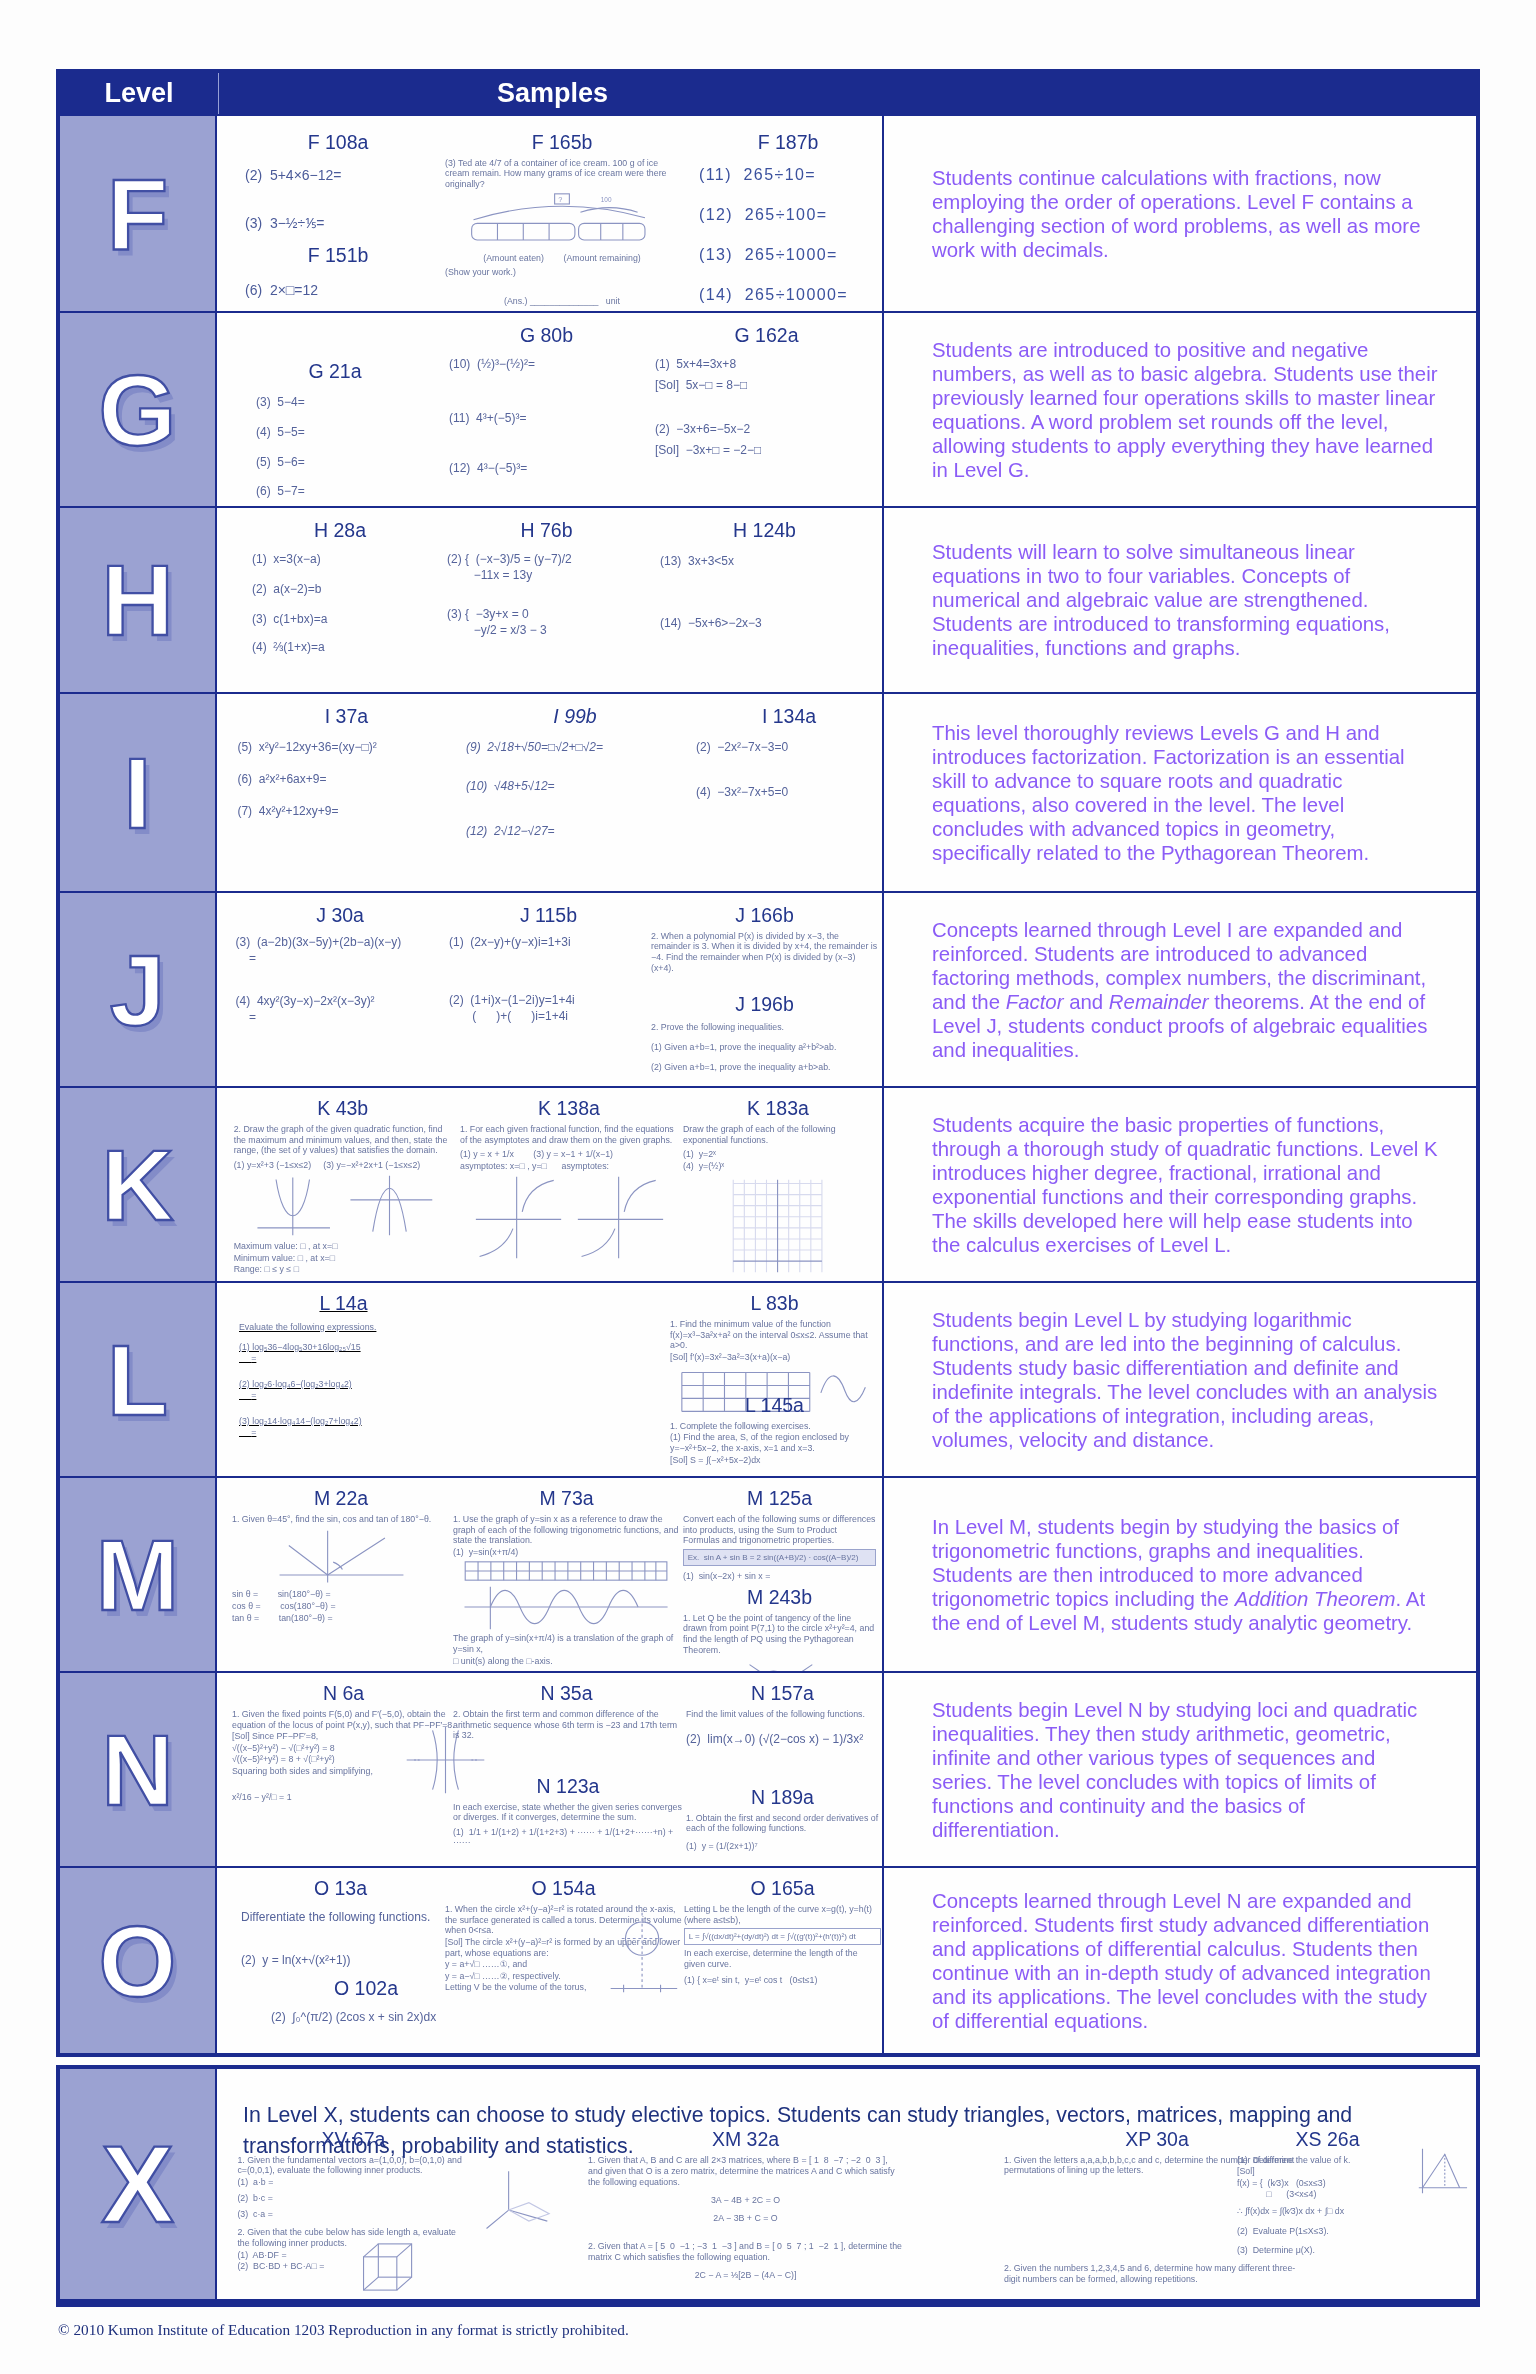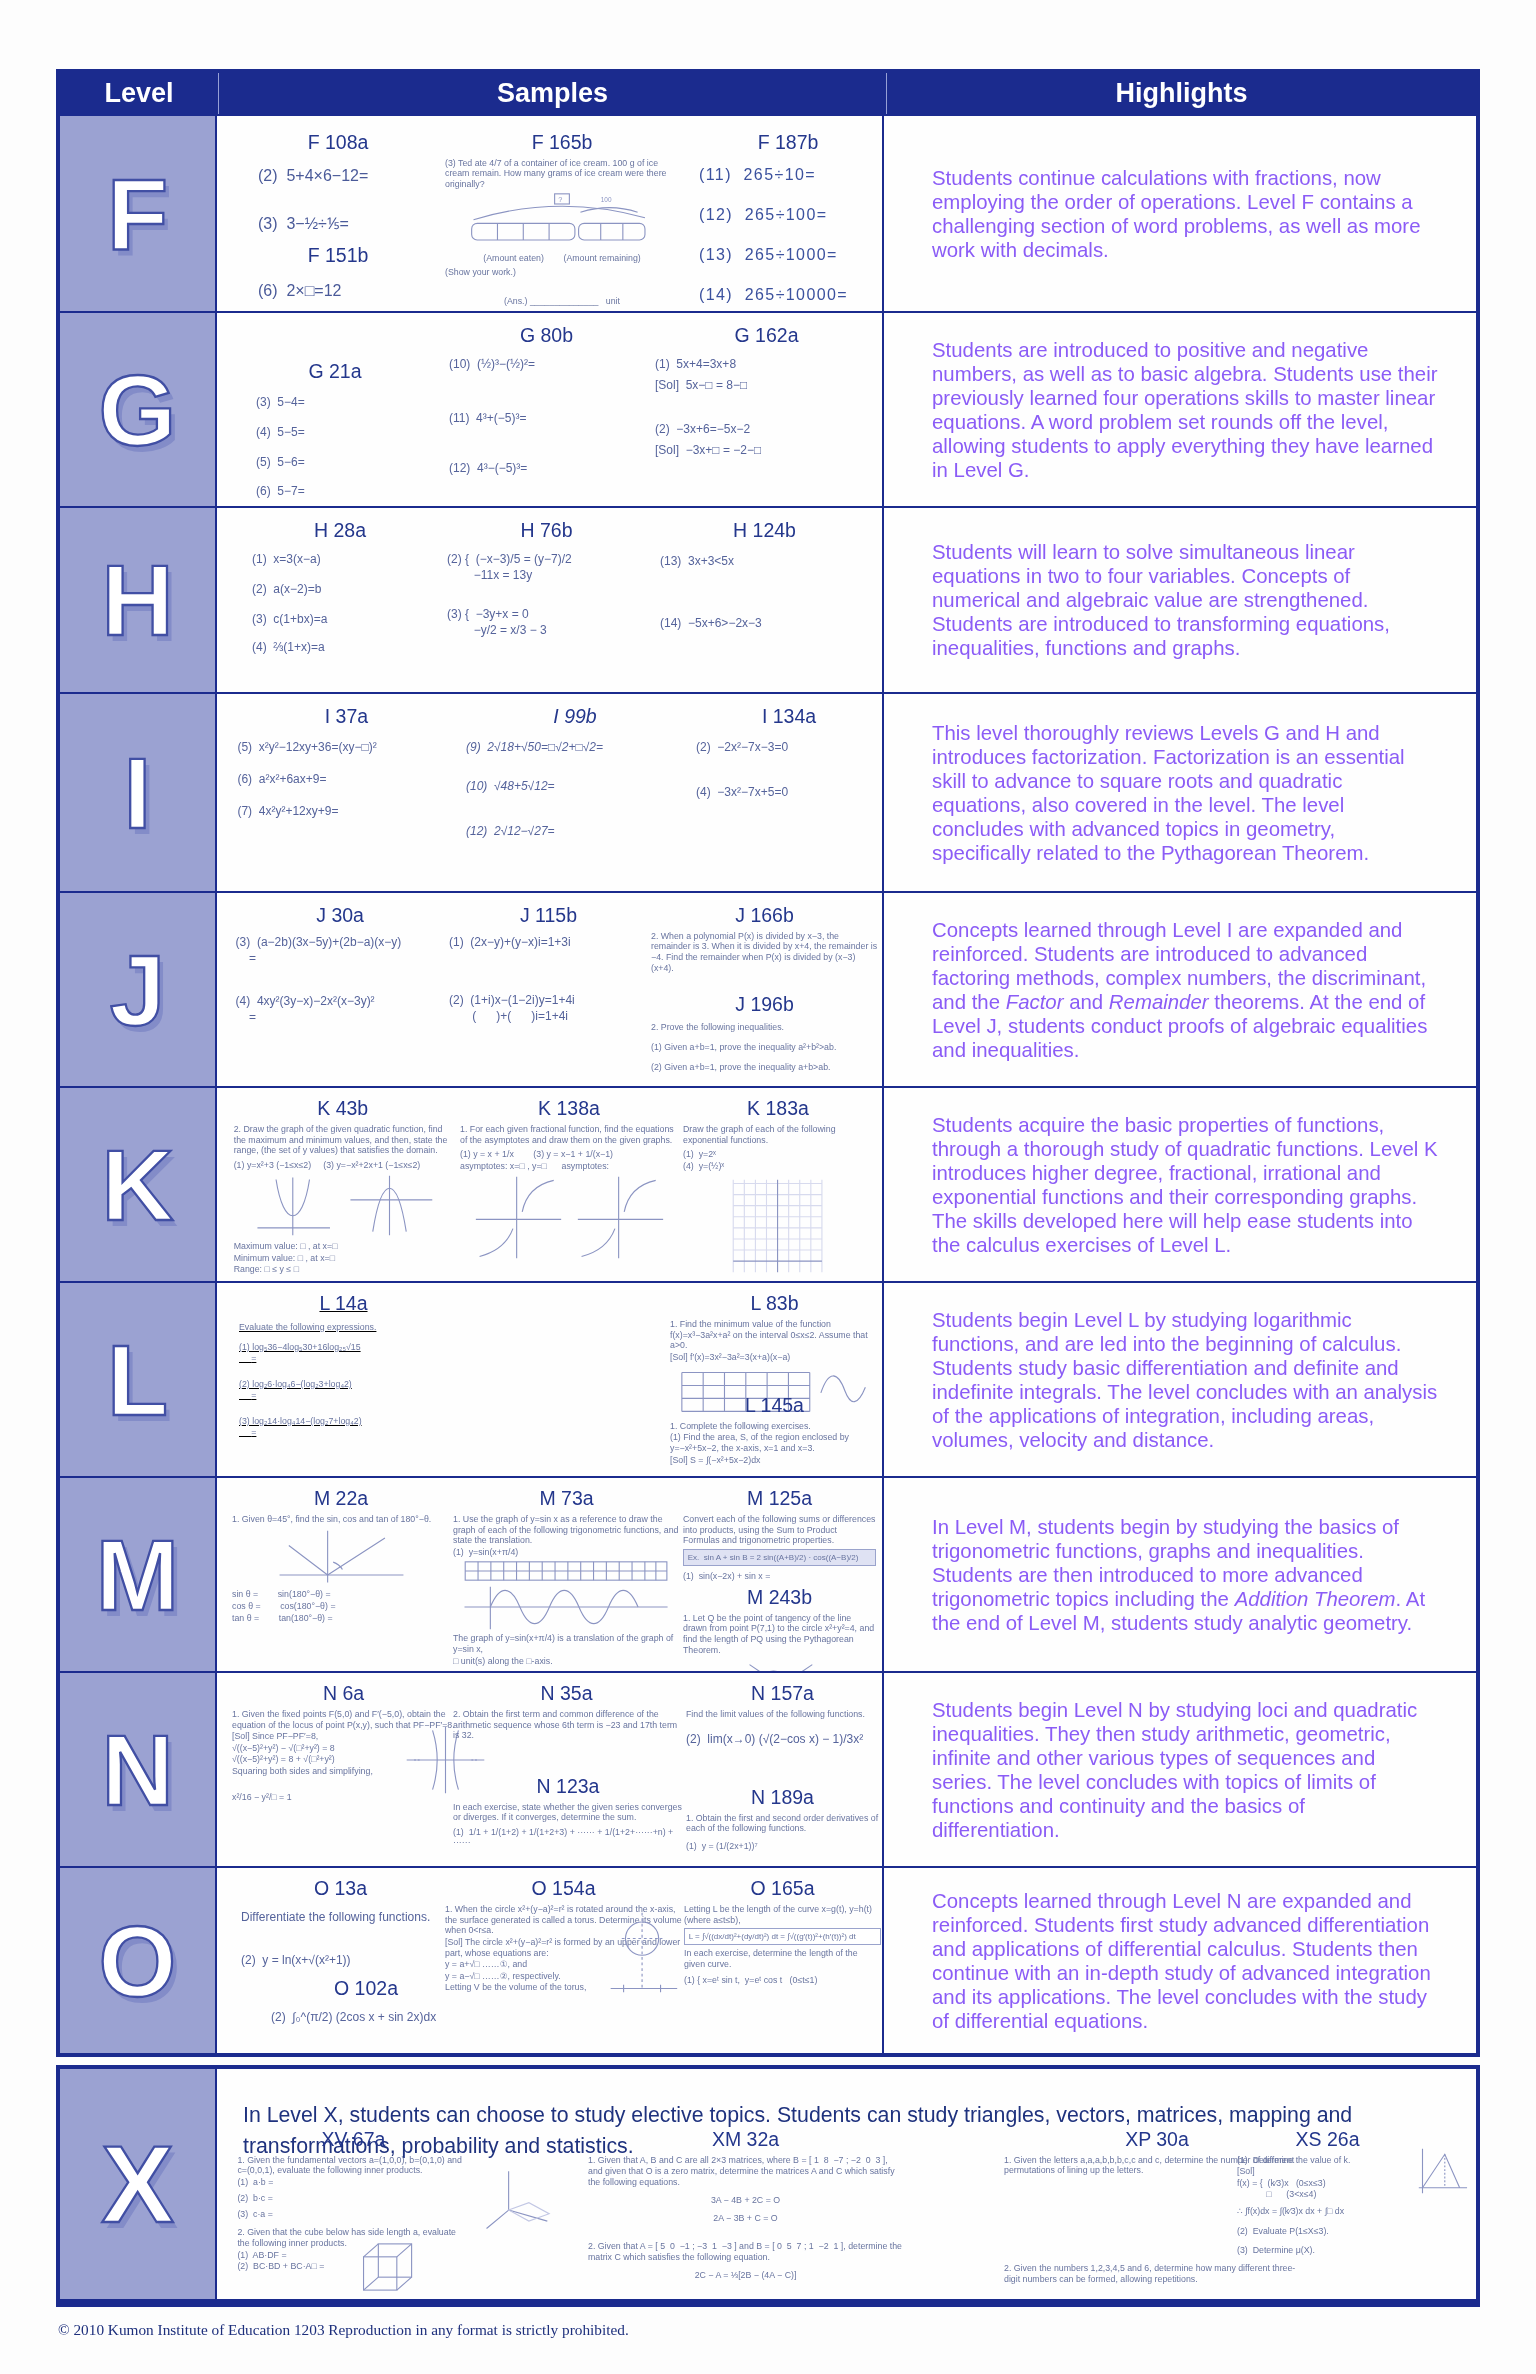--- a/index.html
+++ b/index.html
@@ -17,21 +17,21 @@
           -webkit-text-stroke:2.3px #414fa4;text-shadow:4.6px 5.6px 0 #838cc8;}
   .c-samp{width:665px;position:relative;border-right:2.8px solid #1b2b8e;overflow:hidden;background:#fefefe;}
   .c-high{flex:1;display:flex;align-items:center;padding:5.6px 22px 5.6px 32px;background:#fefefe;box-sizing:border-box;}
   .hl{font-size:20.4px;line-height:24px;color:#8b5cf6;margin:16px;}
   .hl .it{font-style:italic;}
   .g{position:absolute;}
   .g-label{font-size:19.5px;color:#24378c;text-align:center;margin-bottom:3.7px;}
   .t{white-space:pre-wrap;}
   .xs{font-size:8.8px;line-height:10.7px;color:#68749f;margin:0.9px 0;}
   .sm{font-size:12px;line-height:15px;color:#55639b;margin:0.9px 0;}
-  .md{font-size:16px;line-height:17.6px;color:#4a5a99;margin-left:13px;}
+  .md{font-size:14px;line-height:17.6px;color:#4a5a99;}
   .lg{font-size:16px;line-height:19.5px;color:#3b519e;letter-spacing:1.4px;}
   .ctr{text-align:center;}
   .bx{border:0.9px solid #9aa3cc;background:#fff;padding:2.8px 3.7px;margin:2.8px 0;font-size:8px;line-height:9.3px;color:#68749f;white-space:pre-wrap;}
   .bx.fill{background:#dfe2f3;}
   .g svg{display:block;margin:1.9px auto;}
   .x-tbl{top:2065px;height:230px;display:flex;border-bottom-width:8.3px;}
   .x-level{width:155px;background:#9ba2d2;border-right:2.8px solid #1b2b8e;display:flex;align-items:center;justify-content:center;}
   .x-letter{font-size:109px;}
   .x-content{flex:1;position:relative;background:#fefefe;overflow:hidden;}
   .x-intro{position:absolute;left:26px;top:9.3px;width:1159px;font-size:21.3px;line-height:31px;color:#1f327e;}
@@ -39,21 +39,20 @@
 </style>
 </head>
 <body>
 
 <div>
 
   <div class="tbl tbl-main">
     <div class="thead">
       <div class="th th-level">Level</div>
       <div class="th th-samples">Samples</div>
-      <div class="th th-high">Highlights</div>
     </div>
     <div id="rows">
         <div class="row" style="height: 197px;">
           <div class="c-level">
             <span class="letter">F</span>
           </div>
           <div class="c-samp">
             <div class="g" style="left: 28px; top: 15px; width: 186px;">
               <div class="g-label">F 108a</div>
               <div style="height: 9.3px;"></div>

